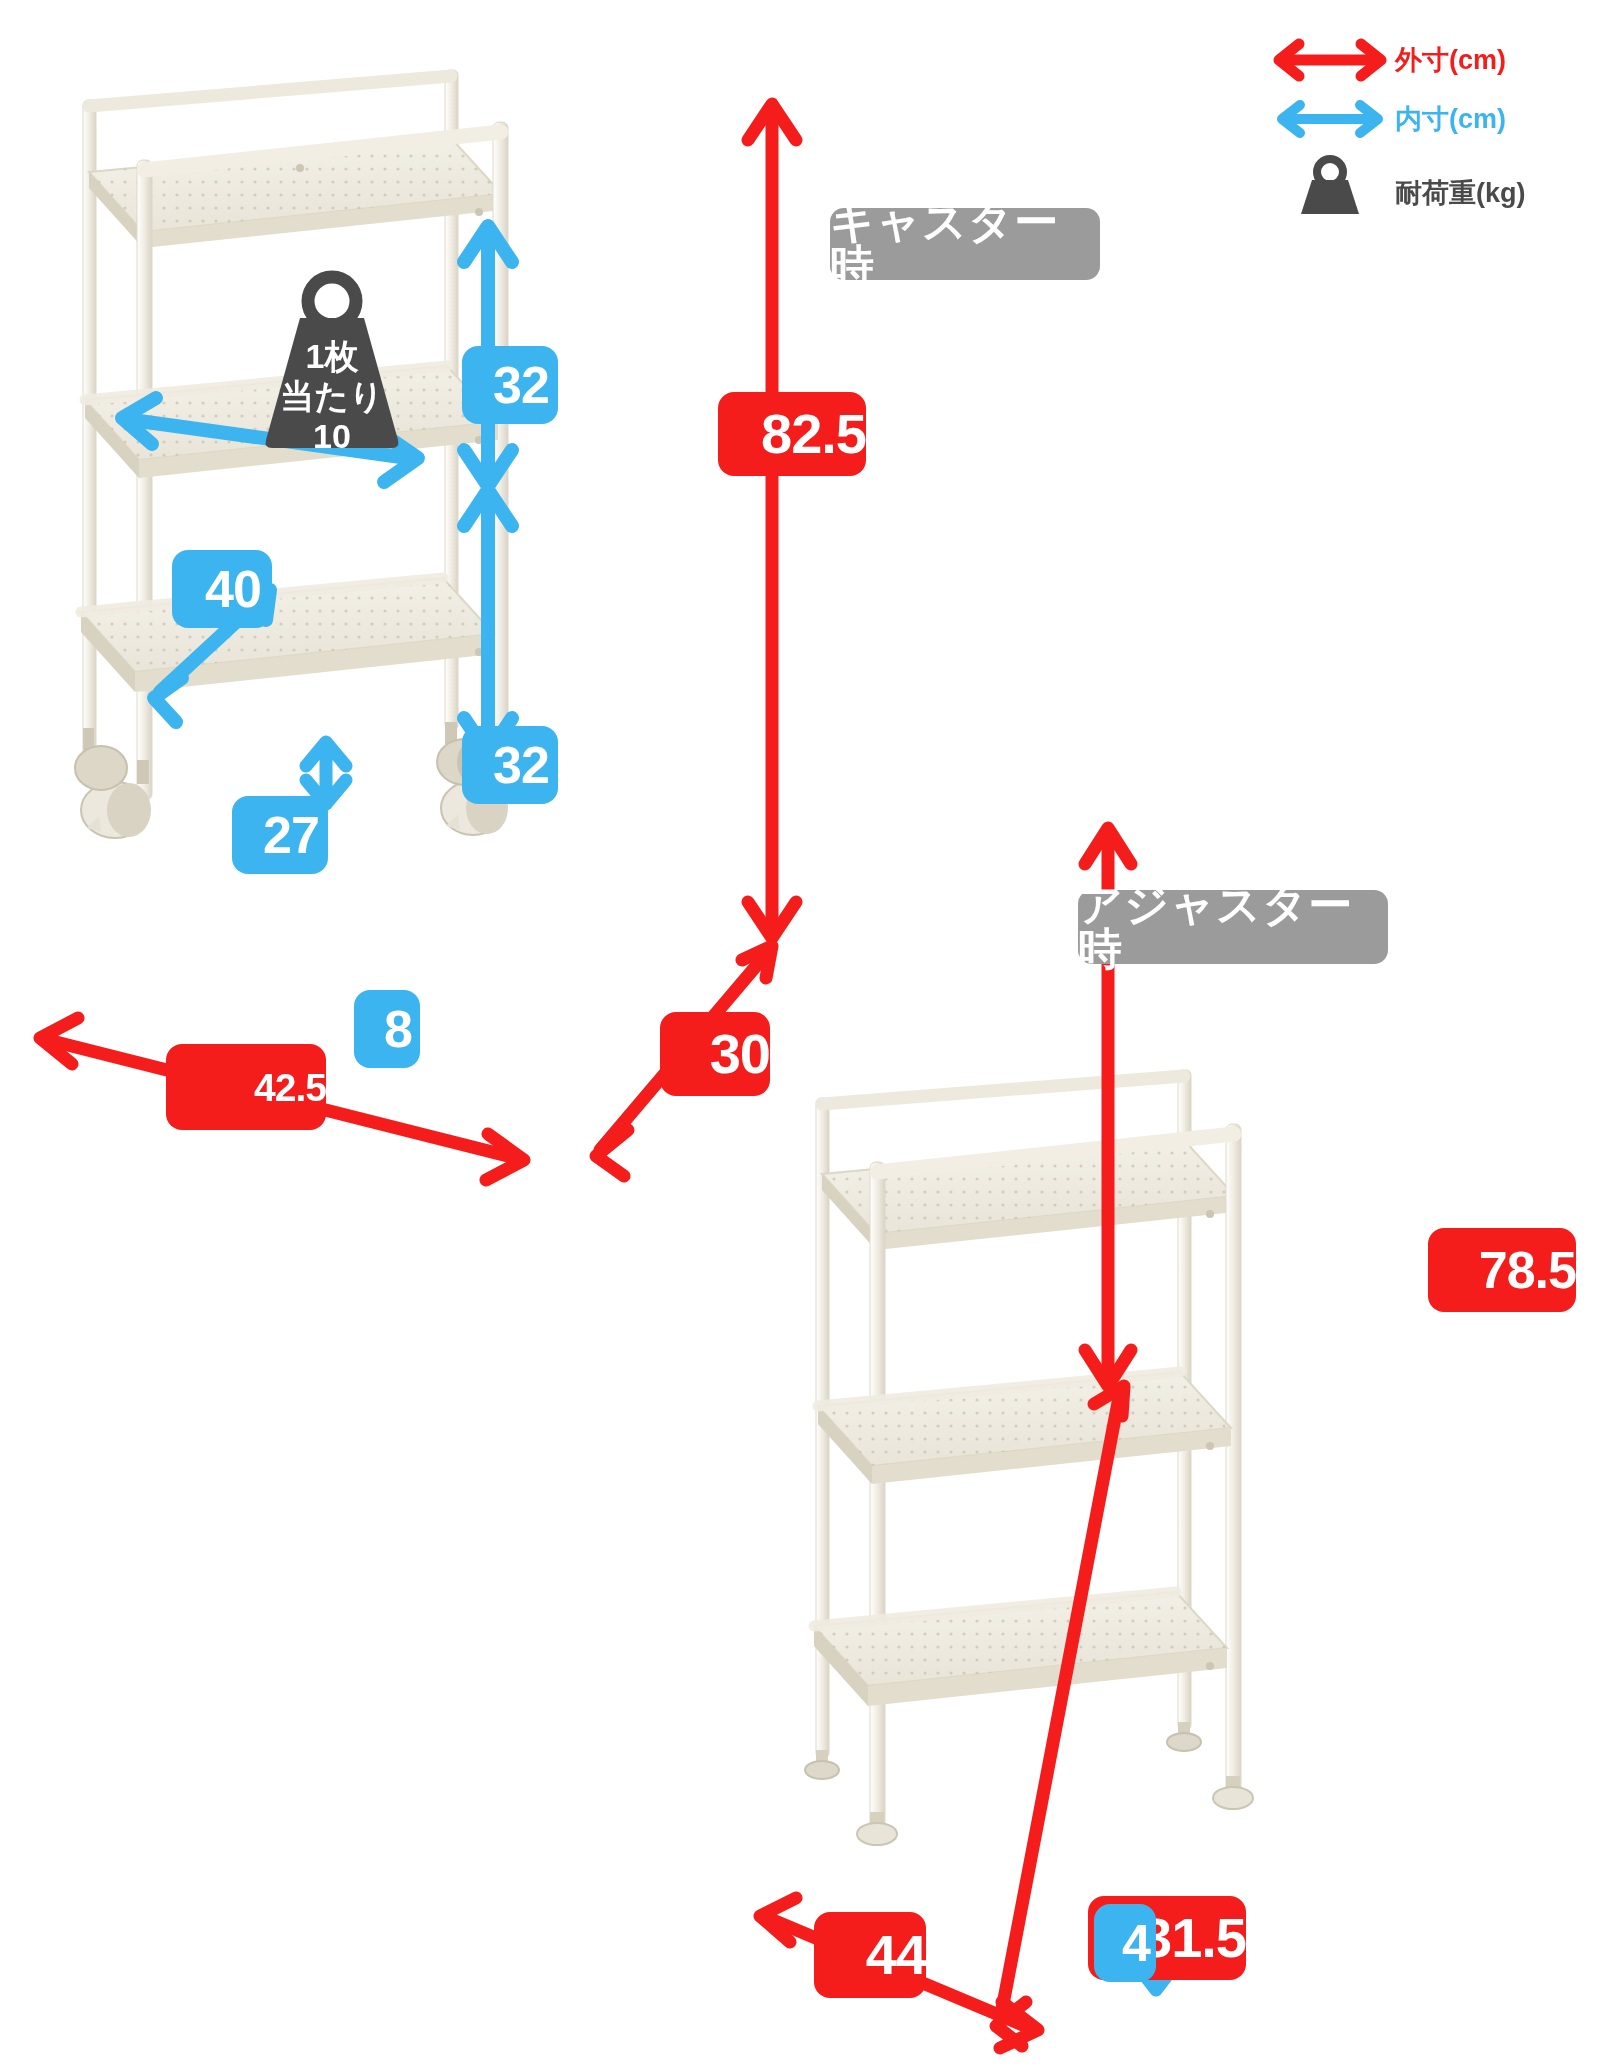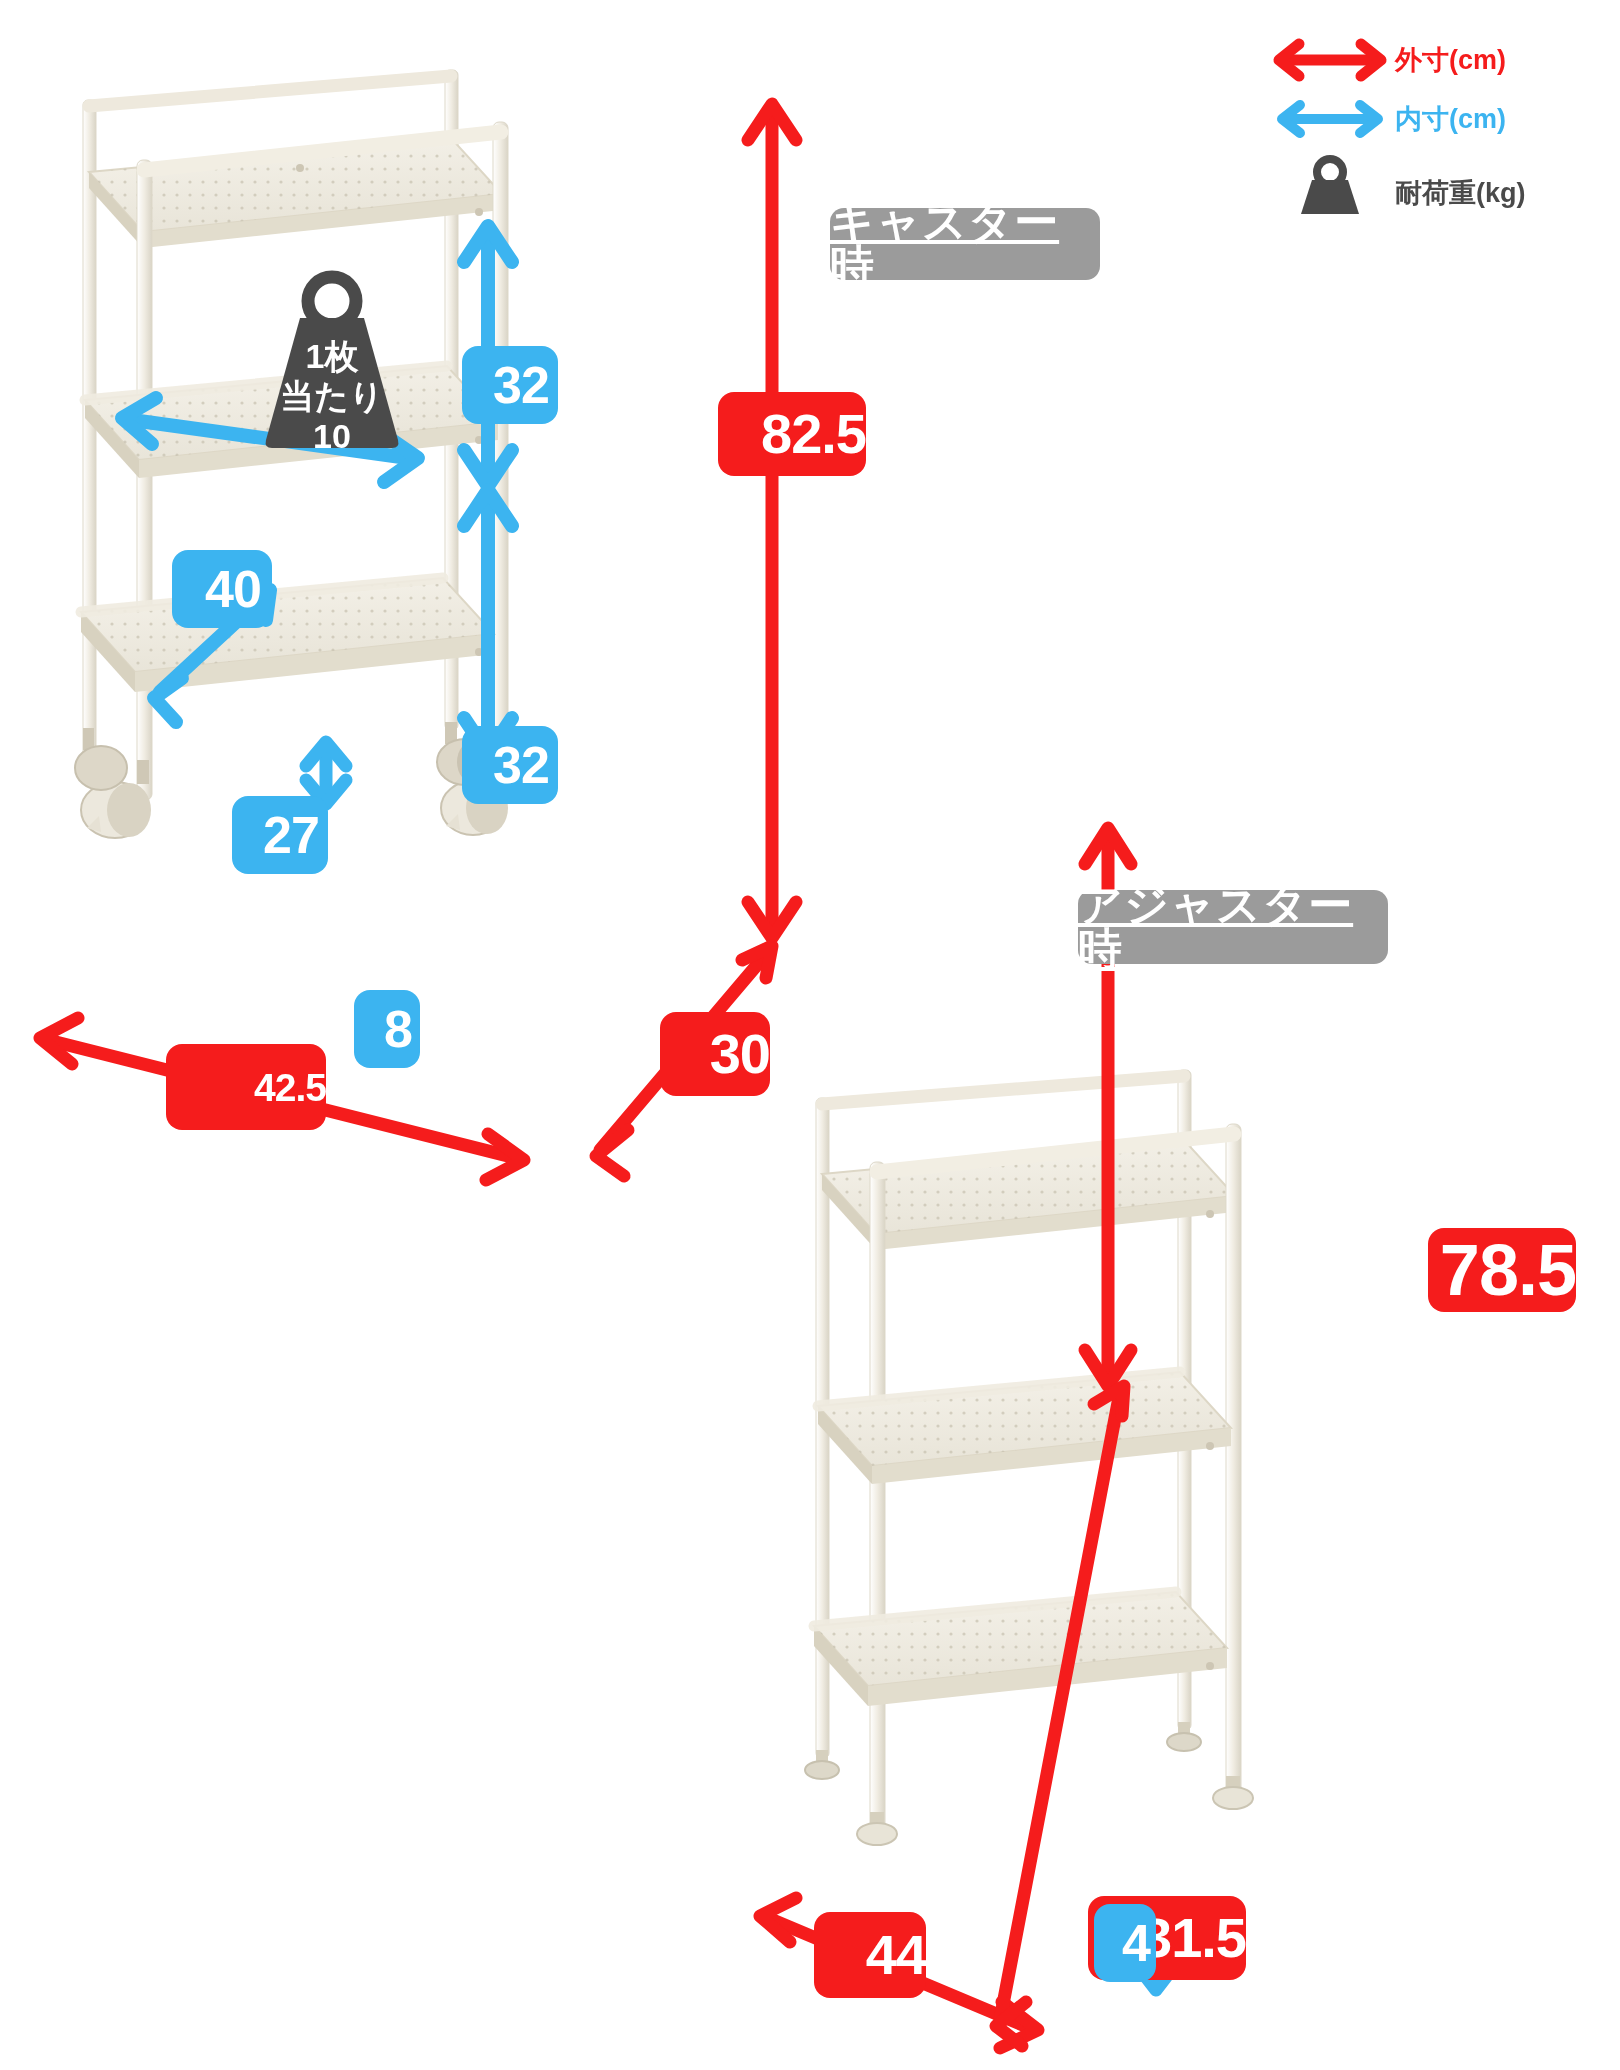--- a/index.html
+++ b/index.html
@@ -10,21 +10,21 @@
 
   
   .badge{
     position:absolute;display:flex;align-items:center;justify-content:center;
     color:#ffffff;font-weight:bold;line-height:1;
     border-radius:16px;box-sizing:border-box;
     letter-spacing:-1px;
   }
   .badge.red{background:#f51c1c;justify-content:flex-end;}
   .badge.blue{background:#3cb4f0;padding-left:22px;}
-  .badge.gray{background:#9b9b9b;border-radius:14px;letter-spacing:1px;text-decoration:underline;}
+  .badge.gray{background:#9b9b9b;border-radius:14px;letter-spacing:1px;}
 
   
   .legend{position:absolute;left:1265px;top:20px;width:340px;height:190px;}
   .legend-row{position:absolute;display:flex;align-items:center;}
   .legend-label{font-weight:bold;font-size:27px;white-space:nowrap;}
   .lg-red{color:#f51c1c;}
   .lg-blue{color:#3cb4f0;}
   .lg-dark{color:#4a4a4a;margin-top:20px;}
 
   
@@ -345,21 +345,21 @@
   </div>
 
   <div class="badge blue" style="left:232px;top:796px;width:96px;height:78px;font-size:52px;">
     <span>27</span>
   </div>
 
   <div class="badge blue" style="left:354px;top:990px;width:66px;height:78px;font-size:52px;">
     <span>8</span>
   </div>
 
-  <div class="badge red" style="left:1428px;top:1228px;width:148px;height:84px;font-size:72px;">
+  <div class="badge red" style="left:1428px;top:1228px;width:148px;height:84px;font-size:52px;">
     <span>78.5</span>
   </div>
 
   <div class="badge red" style="left:814px;top:1912px;width:112px;height:86px;font-size:56px;">
     <span>44</span>
   </div>
 
   <div class="badge red" style="left:1088px;top:1896px;width:158px;height:84px;font-size:56px;">
     <span>31.5</span>
   </div>

